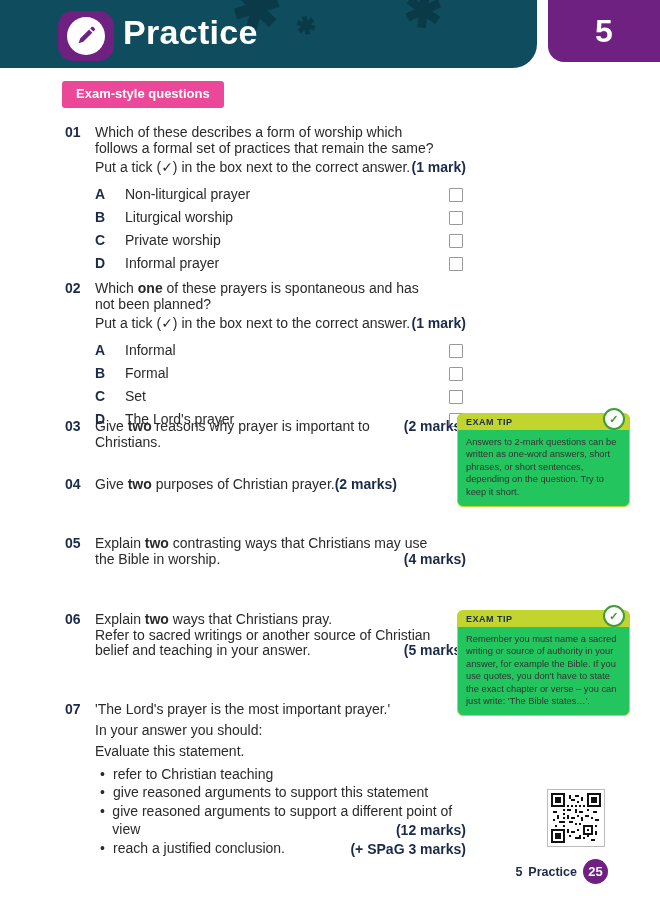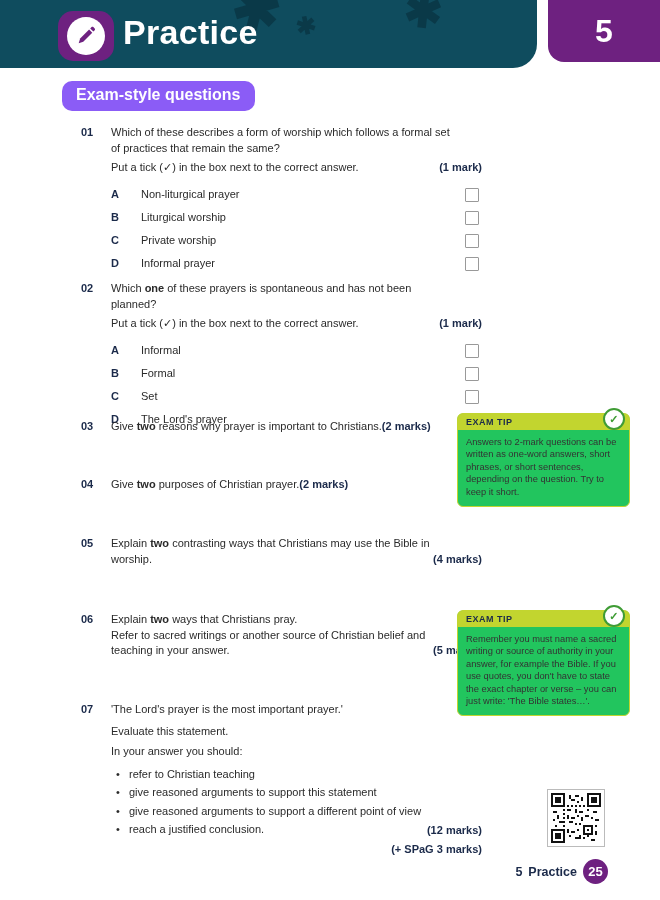--- a/index.html
+++ b/index.html
@@ -33,26 +33,26 @@
   }
   .chapter-box {
     position:absolute; top:0; right:0; width:112px; height:62px;
     background:#6e2180; border-radius:0 0 0 16px;
     display:flex; align-items:center; justify-content:center;
     color:#ffffff; font-size:32px; font-weight:bold;
   }
 
   .section-badge {
     position:absolute; top:81px; left:62px;
-    background:#8b5cf6; color:#ffffff; font-weight:bold; font-size:16px;
-    padding:5px 14px 7px; border-radius:10px;
+    background:#ec4899; color:#ffffff; font-weight:bold; font-size:13px;
+    padding:5px 14px 7px; border-radius:3px;
   }
 
   
-  .q { position:absolute; left:62px; width:404px; font-size:11px; line-height:15.5px;margin-left:16px; }
+  .q { position:absolute; left:62px; width:404px; font-size:14px; line-height:15.5px; }
   .qnum { position:absolute; left:3px; top:0; font-weight:bold; color:#1b2a4a; }
   .qbody { margin-left:33px; width:371px; position:relative; }
   .qtext { display:block; }
   .w345 { width:345px; } .w335 { width:335px; } .w360 { width:360px; } .w355 { width:355px; }
   .inst-row { display:flex; justify-content:space-between; margin-top:4px; }
   .marks { font-weight:bold; color:#1b2a4a; white-space:nowrap; }
   .marks-abs { position:absolute; right:0; }
   .opts { margin-top:8px; }
   .opt { display:flex; align-items:center; height:23px; }
   .opt-letter { width:30px; font-weight:bold; color:#1b2a4a; }
@@ -234,22 +234,22 @@
       <span class="qtext w360"><span>Explain </span><b>two</b><span> ways that Christians pray.</span></span>
       <span class="qtext w355">Refer to sacred writings or another source of Christian belief and teaching in your answer.</span>
       <span class="marks marks-abs" style="top:31px">(5 marks)</span>
     </div>
   </div>
 
   <div class="q" style="top:702px">
     <span class="qnum">07</span>
     <div class="qbody">
       <span class="qtext w345">'The Lord's prayer is the most important prayer.'</span>
+      <span class="qtext mt5">In your answer you should:</span>
       <span class="qtext mt6">Evaluate this statement.</span>
-      <span class="qtext mt5">In your answer you should:</span>
       <ul class="bullets">
         <li>
             <span class="dot">•</span>
             <span>refer to Christian teaching</span>
           </li>
         <li>
             <span class="dot">•</span>
             <span>give reasoned arguments to support this statement</span>
           </li>
         <li>

